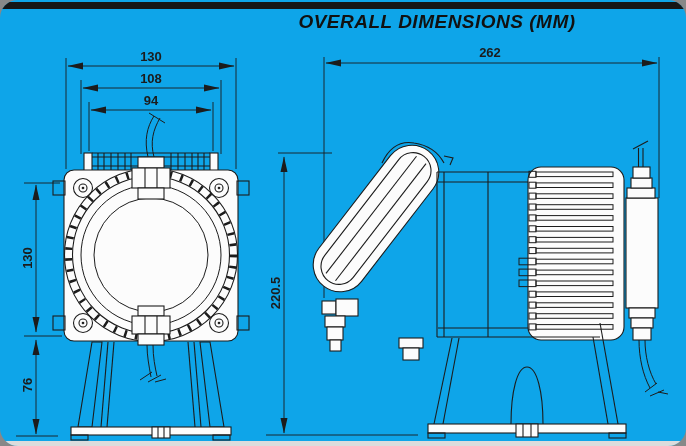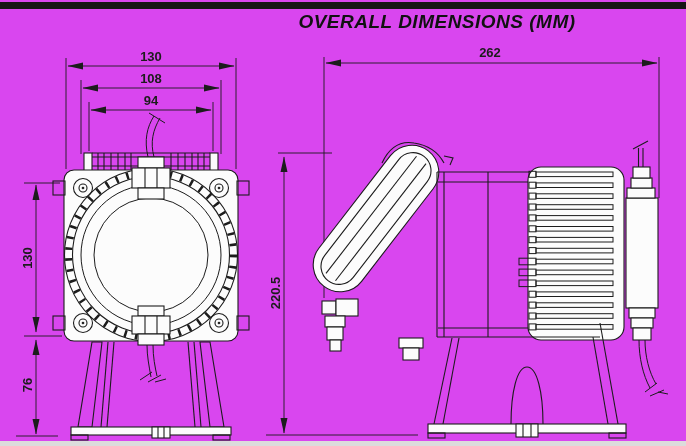--- a/index.html
+++ b/index.html
@@ -1,19 +1,19 @@
 <!DOCTYPE html>
 <html><head>
 <meta charset="utf-8">
 <style>
   html,body{margin:0;padding:0;}
   body{background:#888;font-family:"Liberation Sans",sans-serif;}
   .page{
     position:relative;width:686px;height:446px;margin:0 auto;
-    background:#d946ef;overflow:hidden;
+    background:#0ea5e9;overflow:hidden;border-radius:18px;
   }
   .drawing-svg{position:absolute;left:0;top:0;}
   text{font-family:"Liberation Sans",sans-serif;}
   .dim-txt{font-size:13px;font-weight:bold;fill:#1c1c1c;stroke:none;}
   .title-txt{font-size:19px;font-weight:bold;font-style:italic;fill:#111;stroke:none;letter-spacing:0.5px;}
 </style>
 </head>
 <body>
 
 <div class="page">

